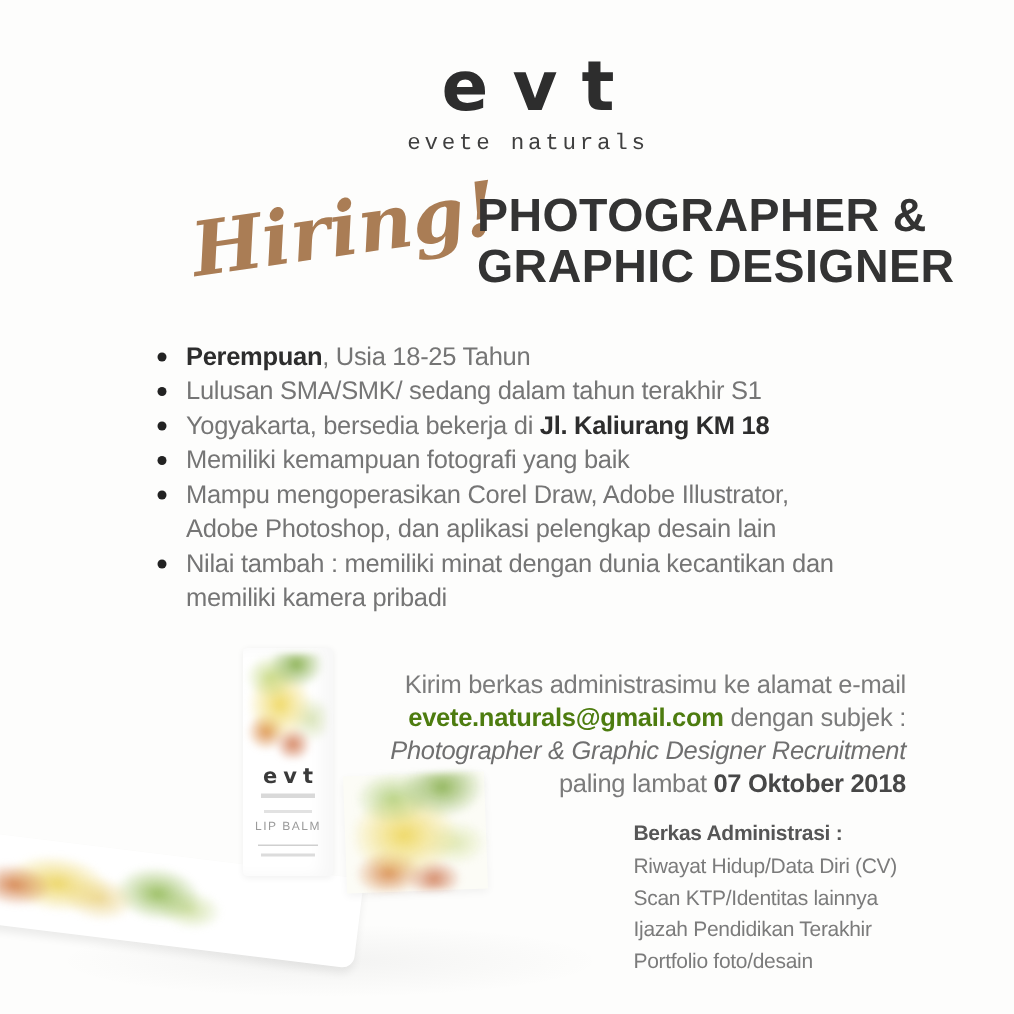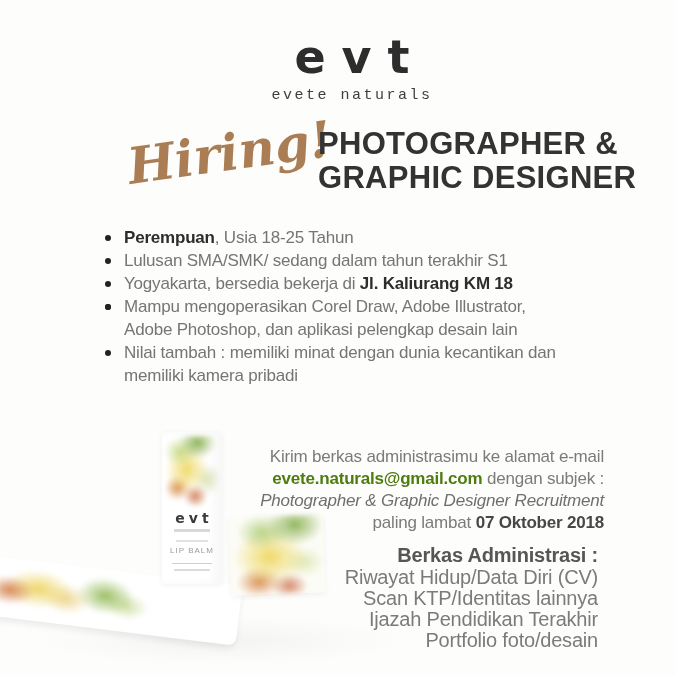--- a/index.html
+++ b/index.html
@@ -40,22 +40,22 @@
   .contact{
     position:absolute;right:100px;top:446px;text-align:right;
     font-size:17px;line-height:22px;letter-spacing:-0.2px;color:#7b7b7b;
   }
   .contact p{margin:0;}
   .email{font-weight:bold;color:#4d7c0f;}
   .subject{font-style:italic;color:#6f6f6f;}
   .date{font-weight:bold;color:#474747;}
   
   .docs{
-    position:absolute;right:106px;top:545px;text-align:right;
-    font-size:20px;line-height:21px;letter-spacing:-0.2px;color:#7b7b7b;
+    position:absolute;right:106px;top:545px;
+    font-size:14px;line-height:21px;letter-spacing:-0.2px;color:#7b7b7b;
   }
   .docs .heading{margin:0 0 1px 0;font-weight:bold;color:#565656;}
   .docs ul{margin:0;padding:0;list-style:none;}
   
   .photo{position:absolute;left:0;top:424px;width:350px;height:252px;}
   .table-shadow{
     position:absolute;left:-40px;top:185px;width:520px;height:70px;
     background:radial-gradient(50% 50% at 50% 45%, rgba(60,60,60,0.05), rgba(0,0,0,0) 70%);
   }
   .wc{filter:blur(2px);}
@@ -127,21 +127,21 @@
 
   <h1 class="job-title">
     <span>PHOTOGRAPHER &amp;</span><br>
     <span>GRAPHIC DESIGNER</span>
   </h1>
 
   <ul class="reqs" id="req-list">
       <li class="req-item"><span class="dot"></span><span><span class="seg-bold">Perempuan</span><span>, Usia 18-25 Tahun</span></span></li>
       <li class="req-item"><span class="dot"></span><span><span>Lulusan SMA/SMK/ sedang dalam tahun terakhir S1</span></span></li>
       <li class="req-item"><span class="dot"></span><span><span>Yogyakarta, bersedia bekerja di </span><span class="seg-bold">Jl. Kaliurang KM 18</span></span></li>
-      <li class="req-item"><span class="dot"></span></li>
+      <li class="req-item"><span class="dot"></span><span><span>Memiliki kemampuan fotografi yang baik</span></span></li>
       <li class="req-item"><span class="dot"></span><span><span>Mampu mengoperasikan Corel Draw, Adobe Illustrator, Adobe Photoshop, dan aplikasi pelengkap desain lain</span></span></li>
       <li class="req-item"><span class="dot"></span><span><span>Nilai tambah : memiliki minat dengan dunia kecantikan dan memiliki kamera pribadi</span></span></li>
     </ul>
 
   <div class="photo">
     <div class="table-shadow"></div>
     <div class="tube-lying">
       <div class="lying-fruit wc"></div>
     </div>
     <div class="tube-standing">

